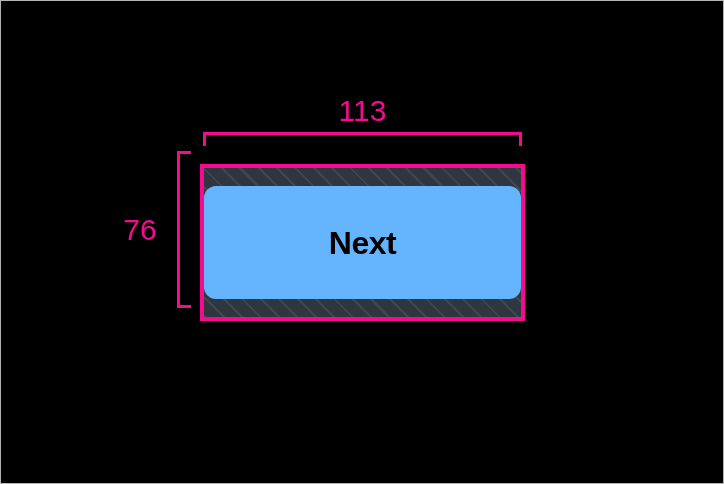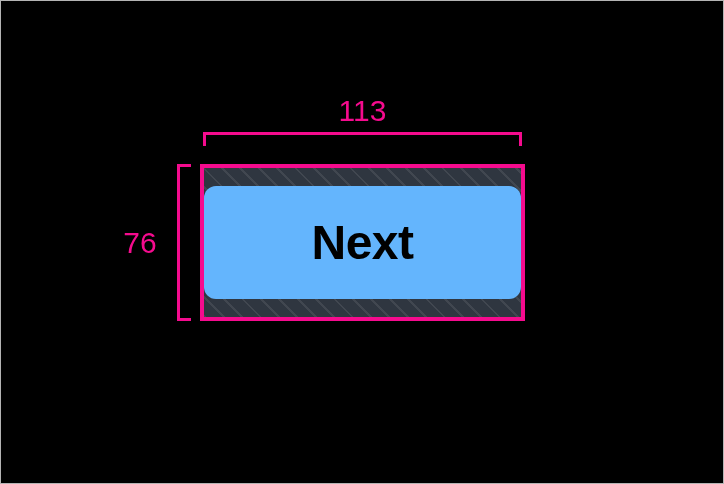--- a/index.html
+++ b/index.html
@@ -60,21 +60,21 @@
     background: var(--button-fill);
     border-radius: 12px;
     display: flex;
     align-items: center;
     justify-content: center;
   }
 
   #button-label {
     color: var(--button-text);
     font-family: "Liberation Sans", sans-serif;
-    font-size: 48px;
+    font-size: 32px;
     font-weight: bold;
     letter-spacing: -0.5px;
     line-height: 1;
     user-select: none;
   }
 
   
 
   #width-group {
     position: absolute;
@@ -108,21 +108,21 @@
     border-left: 3px solid var(--accent);
     border-right: 3px solid var(--accent);
     box-sizing: border-box;
   }
 
   
 
   #height-group {
     position: absolute;
     left: 110px;
-    top: 163px;
+    top: 150px;
     width: 89px;
     height: 157px;
   }
 
   #height-value {
     position: absolute;
     left: 0;
     top: 50%;
     transform: translateY(-50%);
     width: 58px;

